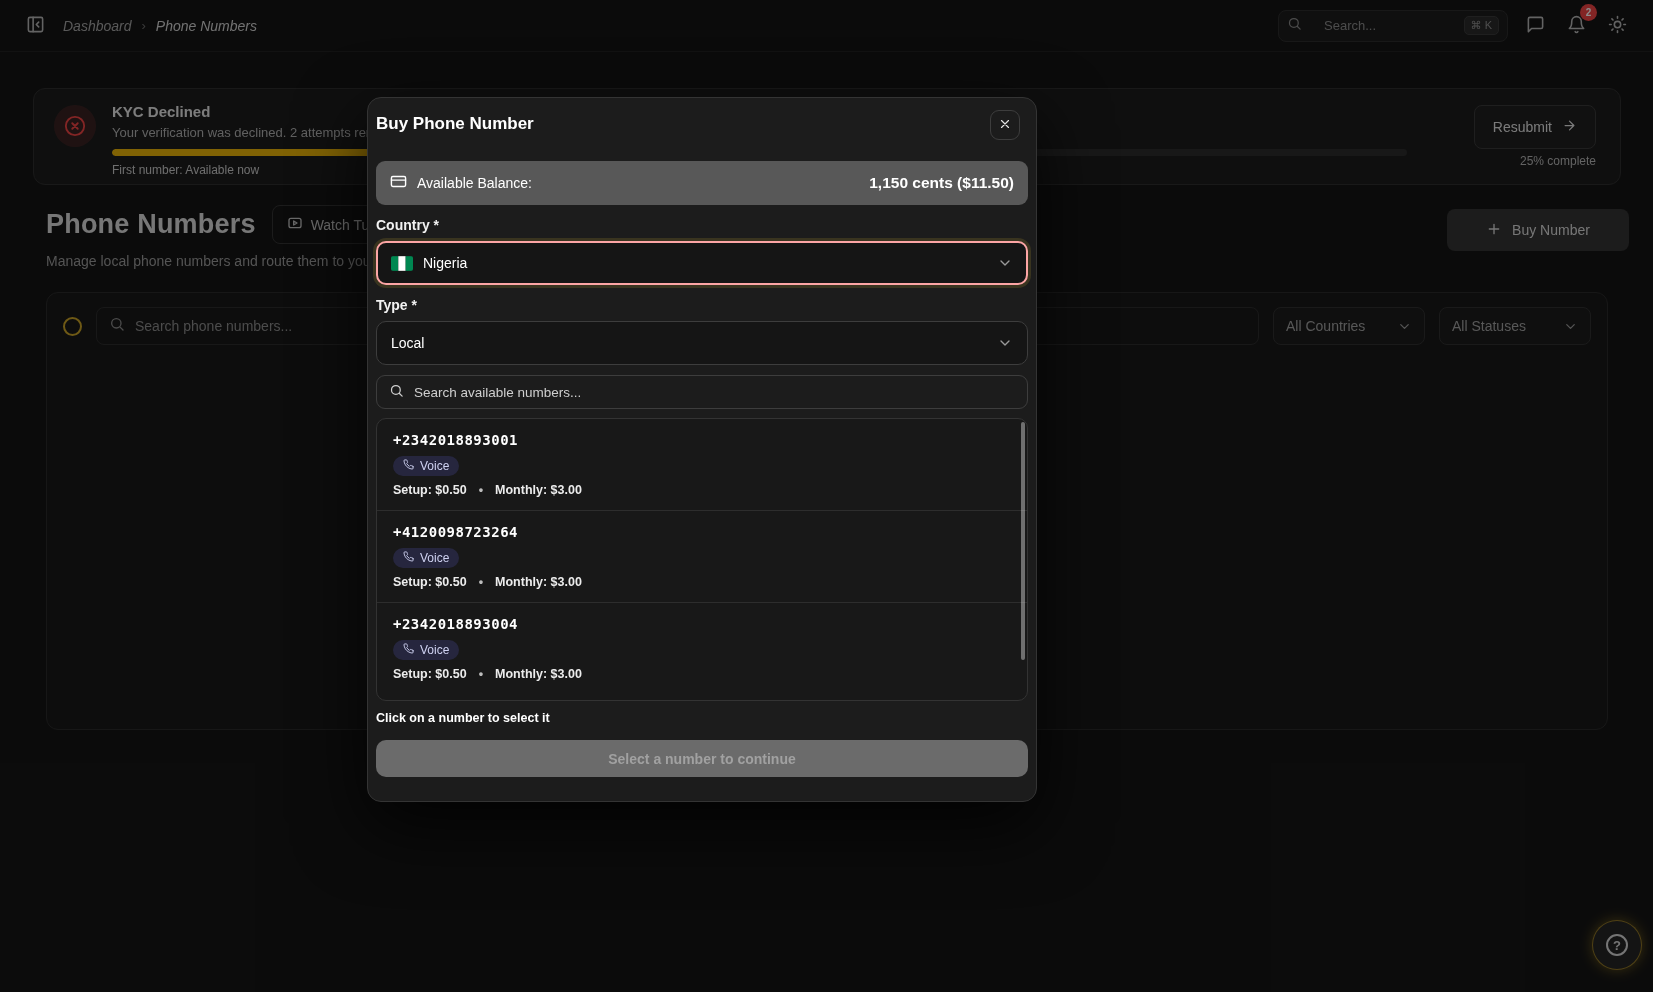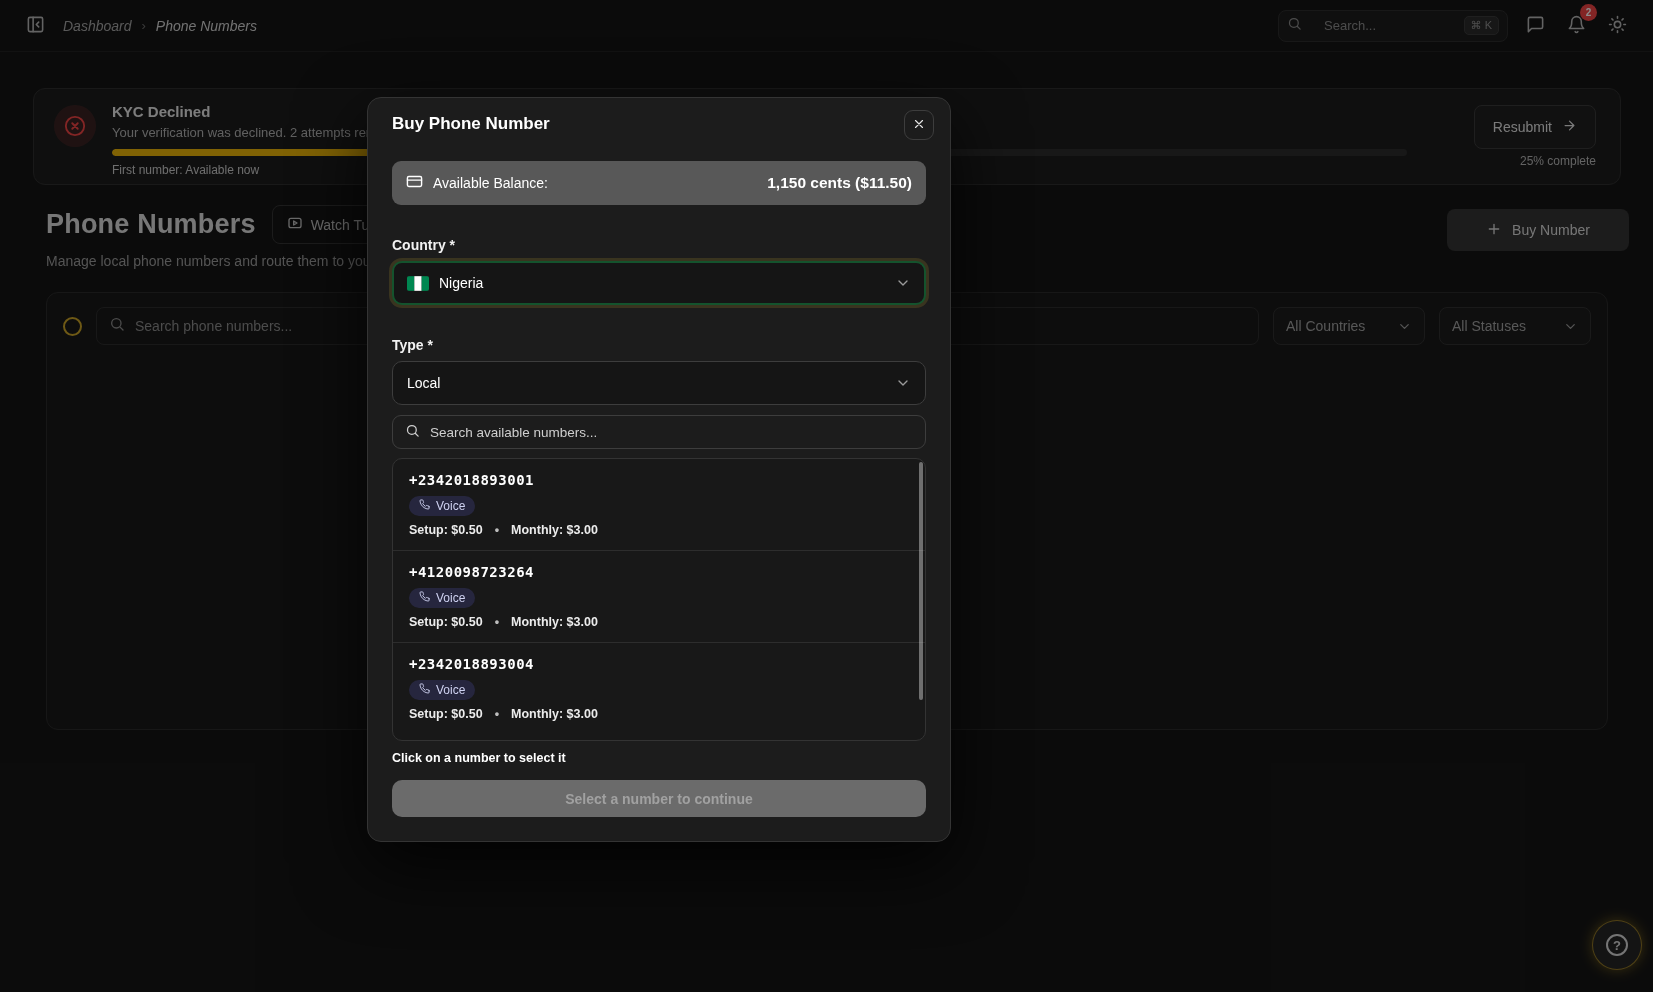--- a/index.html
+++ b/index.html
@@ -66,33 +66,33 @@
 
   
   .help-fab { position:absolute; left:1592px; top:920px; width:50px; height:50px; border-radius:50%; background:#262626;
               border:1px solid rgba(201,162,39,.65); box-shadow:0 0 14px rgba(201,162,39,.45); color:#d5d5d5;
               display:flex; align-items:center; justify-content:center; cursor:pointer; }
   .help-q { width:22px; height:22px; border-radius:50%; border:2px solid #d5d5d5; font-size:13px; font-weight:bold;
             display:flex; align-items:center; justify-content:center; }
 
   
   .overlay { position:absolute; inset:0; background:rgba(0,0,0,0.45); }
-  .modal { position:absolute; left:367px; top:97px; width:584px; background:#1c1c1c; border:1px solid #343434;
-           border-radius:14px; box-shadow:0 24px 70px rgba(0,0,0,.8); padding:16px 24px 24px; }
+  .modal { position:absolute; left:367px; top:97px; width:670px; background:#1c1c1c; border:1px solid #343434;
+           border-radius:14px; box-shadow:0 24px 70px rgba(0,0,0,.8); padding:16px 8px 24px; }
   .modal-title { font-size:17px; font-weight:bold; color:#fff; }
   .modal-close { position:absolute; top:12px; right:16px; width:30px; height:30px; border-radius:9px; background:transparent;
                  border:1px solid #3d3d3d; color:#e5e5e5; display:flex; align-items:center; justify-content:center; cursor:pointer; }
   .balance-bar { margin-top:27px; height:44px; background:#585858; border-radius:9px; display:flex; align-items:center;
                  padding:0 14px; gap:10px; color:#fff; }
   .balance-label { font-size:14px; }
   .balance-value { margin-left:auto; font-size:15.5px; font-weight:bold; }
-  .field-label { margin-top:32px; font-size:14px; font-weight:bold; color:#f2f2f2; }
+  .field-label { margin-top:12px; font-size:14px; font-weight:bold; color:#f2f2f2; }
   .select-box { margin-top:8px; height:44px; border-radius:10px; background:#151515; border:1px solid #3d3d3d;
                 display:flex; align-items:center; gap:10px; padding:0 14px; color:#fff; font-size:14px; cursor:pointer; }
-  .select-box.focused { border:2px solid #14532d; box-shadow:0 0 0 3px rgba(234,196,53,.14); padding:0 13px; }
+  .select-box.focused { border:2px solid #fca5a5; box-shadow:0 0 0 3px rgba(234,196,53,.14); padding:0 13px; }
   .select-caret { margin-left:auto; color:#9a9a9a; display:flex; }
   .flag { width:22px; height:15px; border-radius:2px; overflow:hidden; display:flex; flex-shrink:0; }
   .numbers-row { margin-top:16px; display:flex; align-items:center; justify-content:space-between; }
   .refresh-btn { display:flex; align-items:center; gap:9px; height:34px; padding:0 14px; border:1px solid #3d3d3d;
                  border-radius:9px; background:#202020; color:#fff; font-size:13.5px; cursor:pointer; }
   .modal-search { margin-top:10px; height:34px; border:1px solid #3d3d3d; border-radius:9px; display:flex; align-items:center;
                   gap:10px; padding:0 12px; color:#cfcfcf; }
   .modal-search input { flex:1; background:transparent; border:none; outline:none; color:#fff; font-size:13.5px; }
   .modal-search input::placeholder { color:#cfcfcf; }
   .num-list { position:relative; margin-top:9px; height:283px; border:1px solid #333; border-radius:10px; overflow:hidden;

